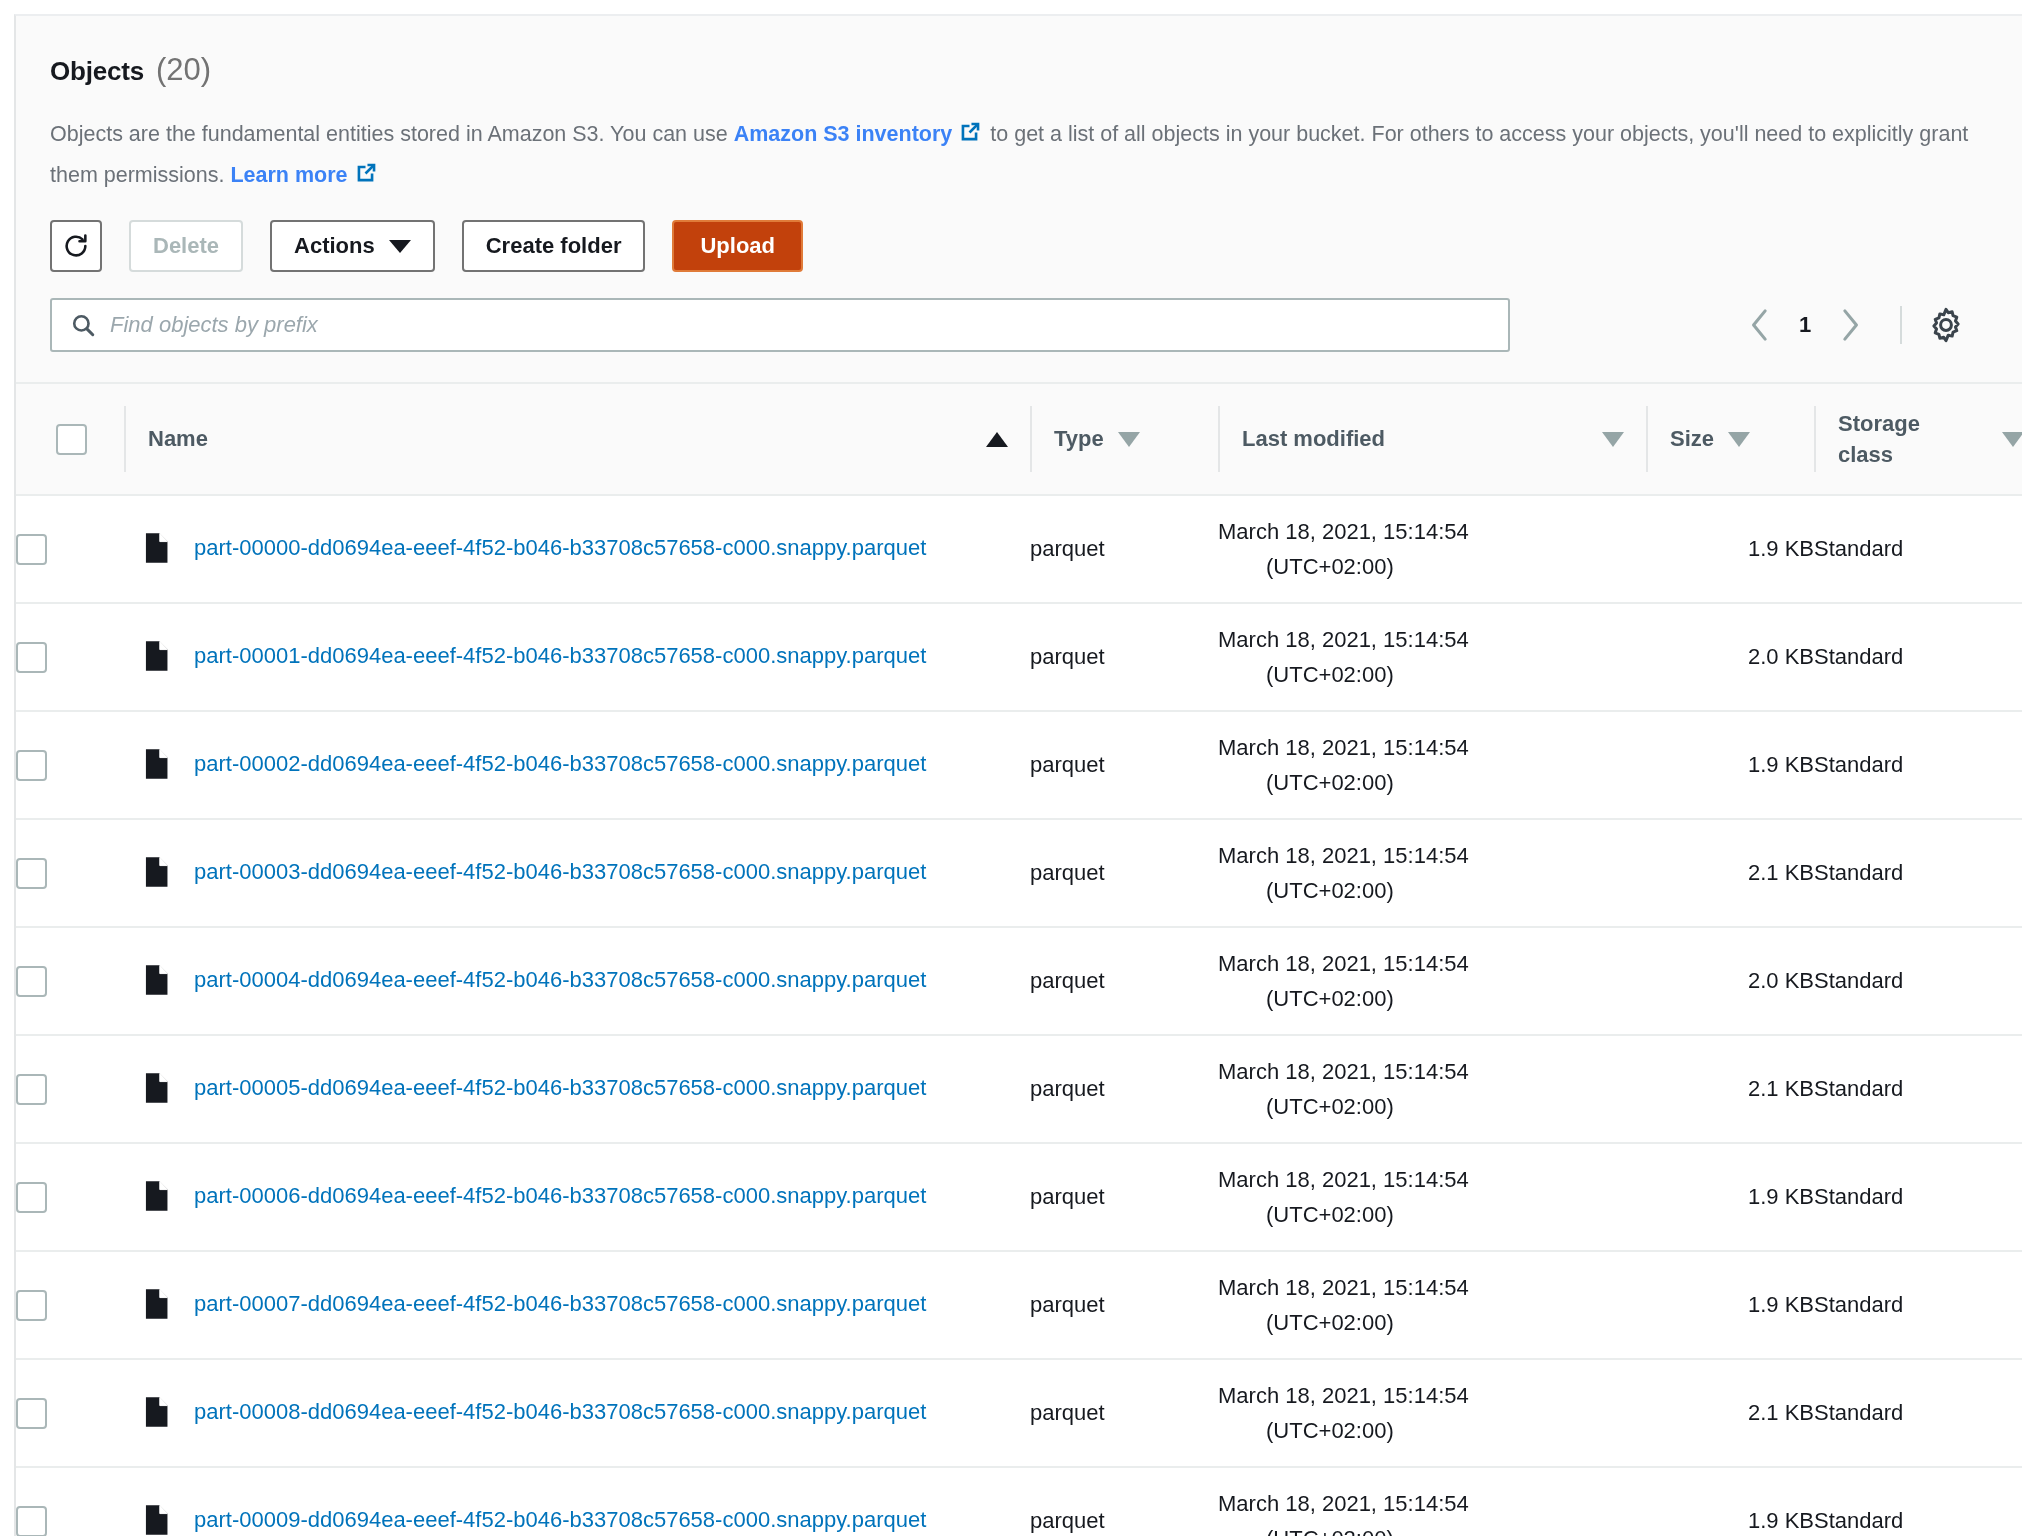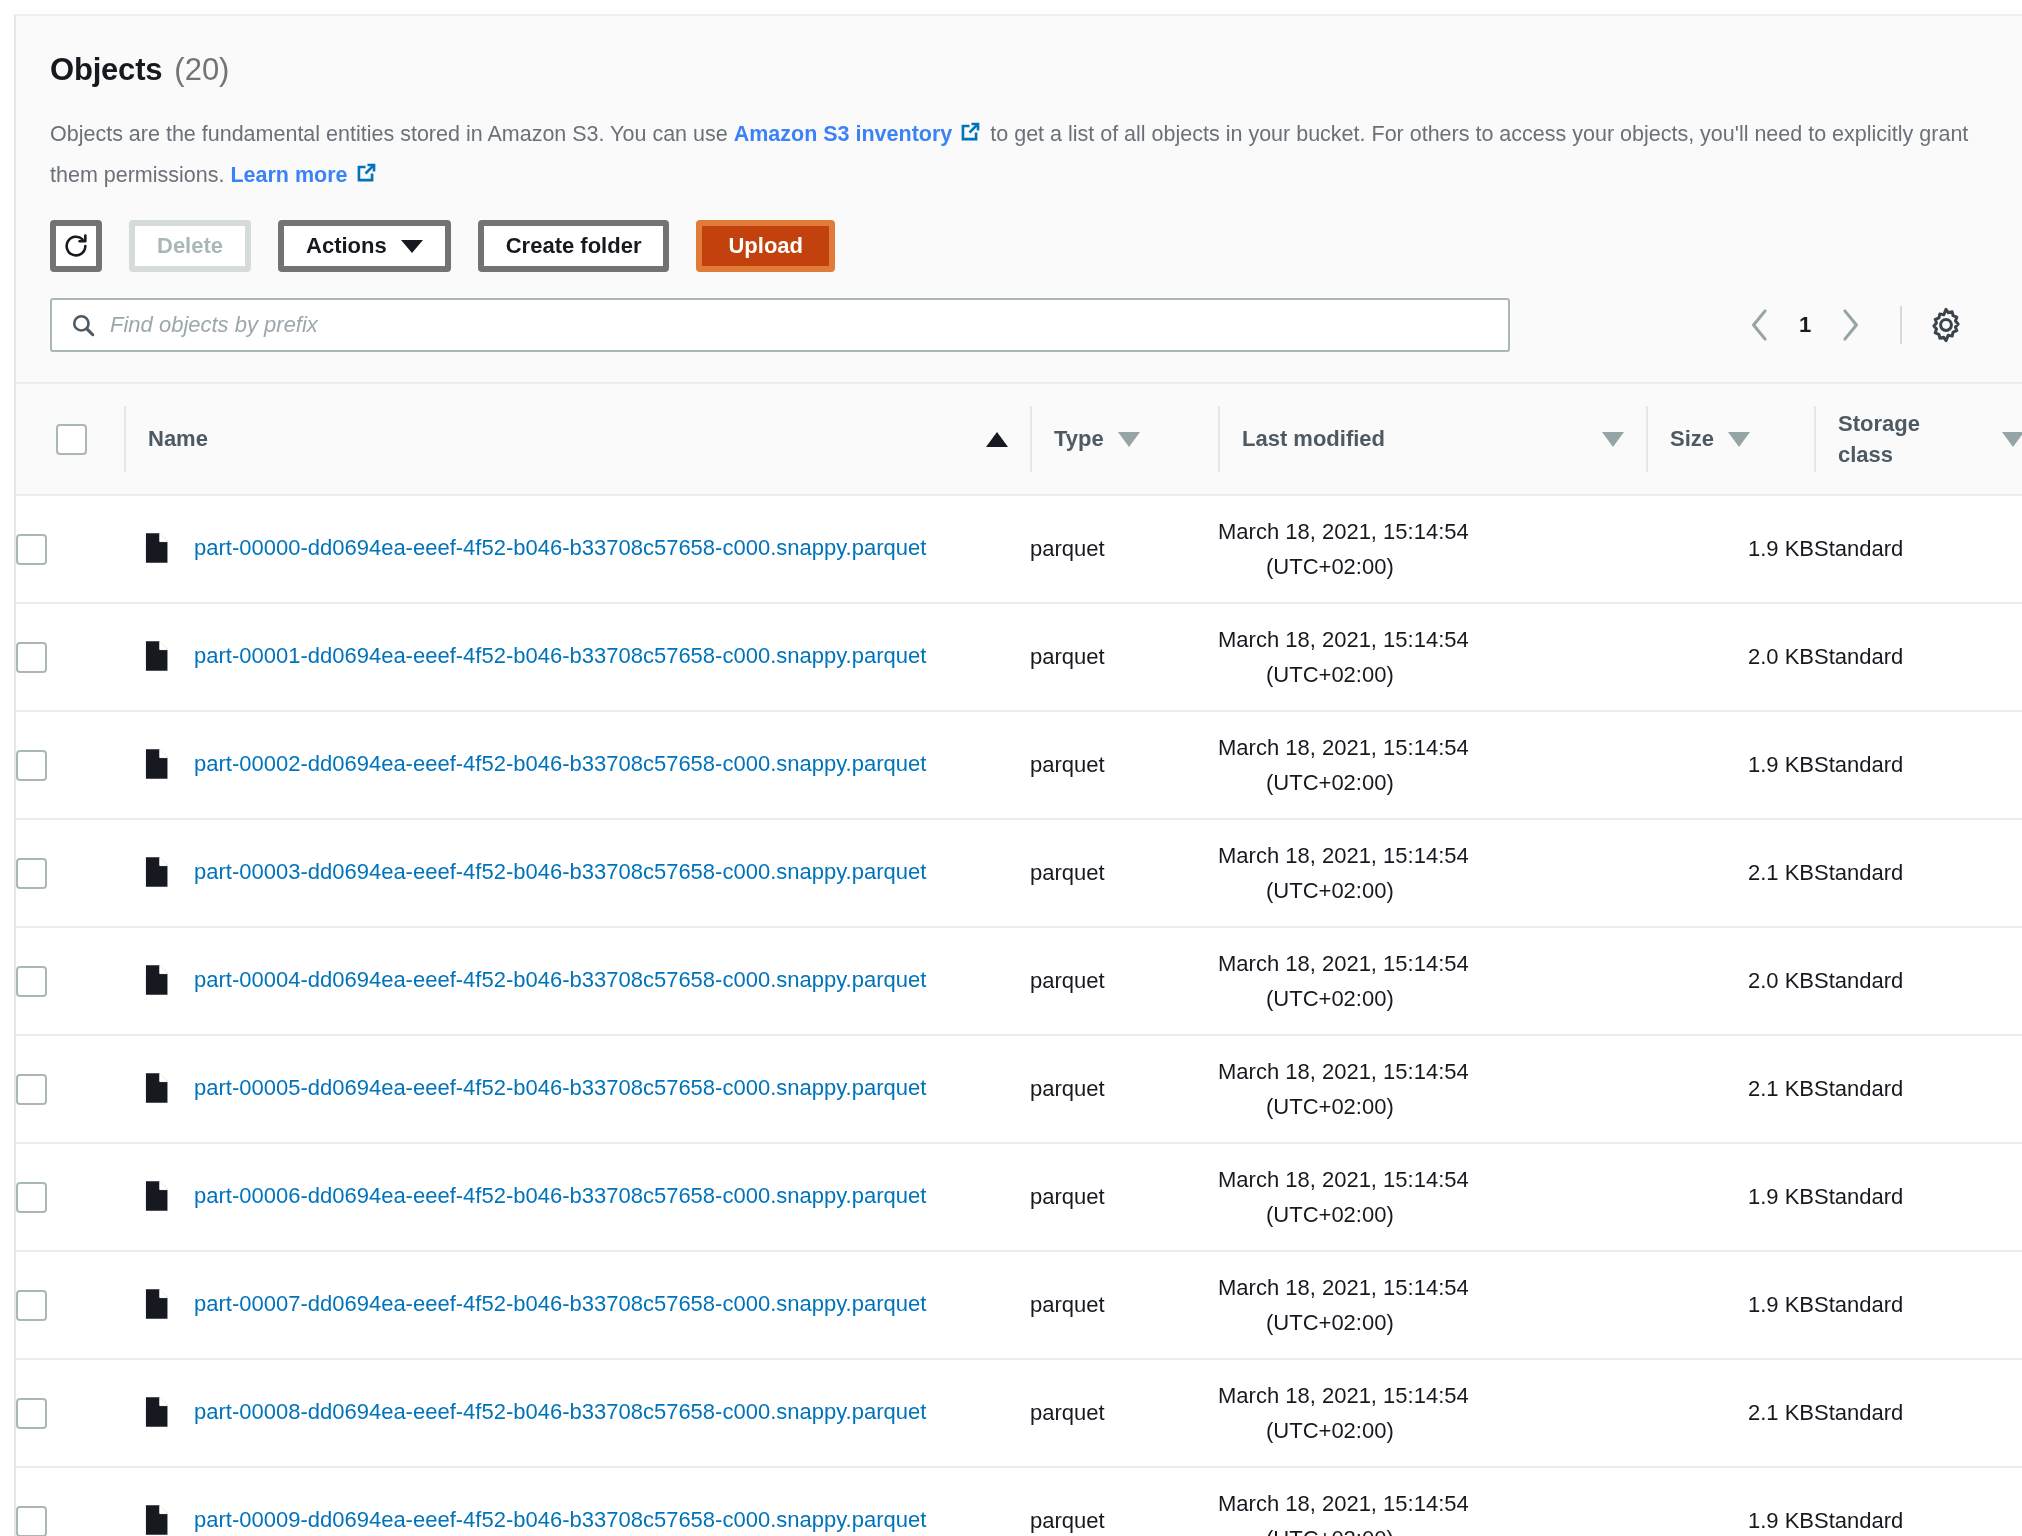--- a/index.html
+++ b/index.html
@@ -28,21 +28,21 @@
   .head {
     background: #fafafa;
     padding: 36px 48px 0 34px;
   }
   .title-row {
     display: flex; align-items: baseline;
     gap: 12px;
     margin-bottom: 26px;
   }
   .title {
-    font-size: 31px; font-weight: bold;
+    font-size: 26px; font-weight: bold;
     color: #16191f; letter-spacing: -0.2px;
   }
   .title-count {
     font-size: 31px; font-weight: normal;
     color: #737373;
   }
   .desc {
     font-size: 21.5px; line-height: 41px;
     color: #6b7178;
     max-width: 1920px;
@@ -62,21 +62,21 @@
   .ext-icon svg { display: block; }
 
   
   .btn-row {
     display: flex; align-items: center;
     gap: 27px;
     margin-bottom: 26px;
   }
   .btn {
     height: 52px;
-    border: 6px solid #737373;
+    border: 2px solid #737373;
     border-radius: 4px;
     background: #ffffff;
     color: #16191f;
     font-family: "Liberation Sans", sans-serif;
     font-size: 22px; font-weight: bold;
     padding: 0 22px;
     display: flex; align-items: center; justify-content: center;
     cursor: pointer;
     white-space: nowrap;
   }

